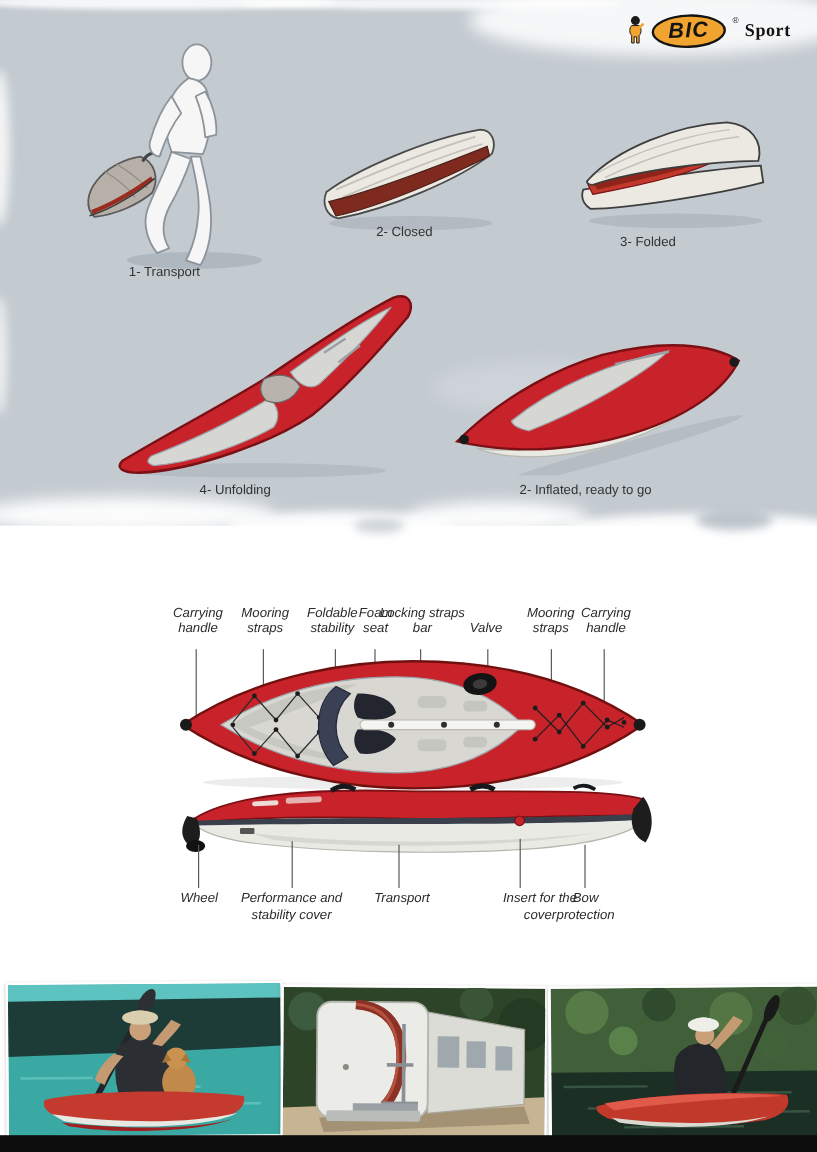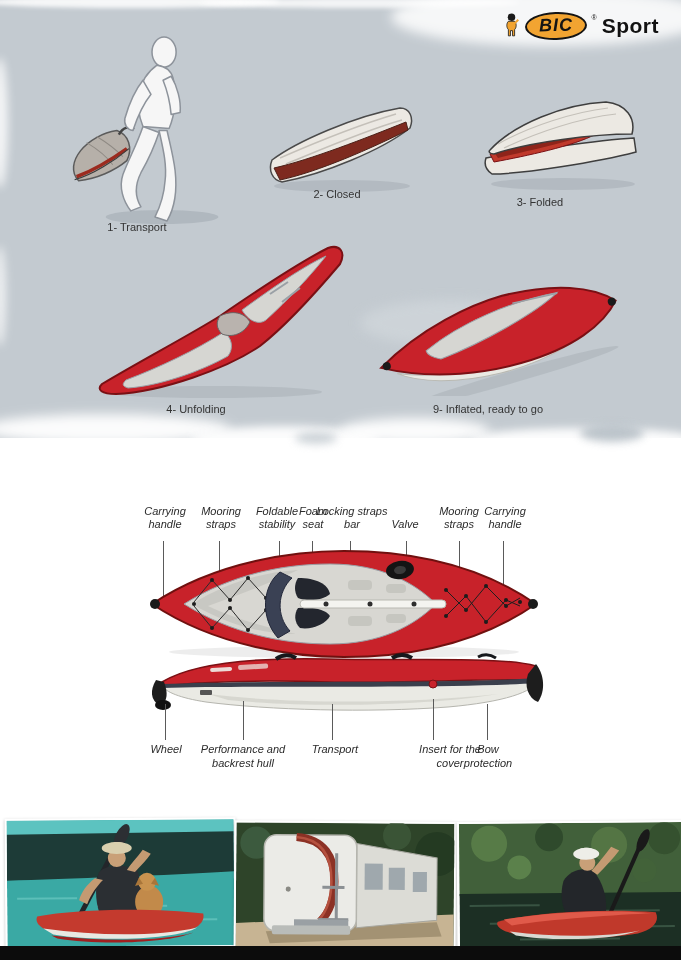--- a/index.html
+++ b/index.html
@@ -23,21 +23,21 @@
   .blur2{filter:blur(2px);} .blur4{filter:blur(4px);} .blur6{filter:blur(6px);}
   .spot{position:absolute;border-radius:50%;}
   
   .logo{position:absolute;top:12px;right:22px;display:flex;align-items:center;gap:5px;}
   .logo-oval{
     background:var(--logo-orange);border:2px solid #141414;border-radius:50%;
     padding:1px 12px 2px 12px;transform:rotate(-2deg);
     font-style:italic;font-weight:bold;font-size:18px;letter-spacing:1px;color:#141414;
   }
   .logo-reg{font-size:7px;position:relative;top:-9px;color:#141414;}
-  .logo-sport{font-size:21px;font-weight:bold;color:#121212;letter-spacing:0.5px;}
+  .logo-sport{font-size:15px;font-weight:bold;color:#121212;letter-spacing:0.5px;font-family:Liberation Serif, serif;}
   
   .fig{position:absolute;}
   .step-label{position:absolute;font-size:11px;color:#333;text-align:center;}
   
   .dlabel{
     position:absolute;font-size:11px;font-style:italic;color:var(--label-ink);
     text-align:center;line-height:1.25;
   }
   .dlabel.top{height:32px;display:flex;flex-direction:column;justify-content:flex-end;}
   .lead{position:absolute;width:1px;background:#5a5a5a;}
@@ -131,21 +131,21 @@
         <path d="M150 30 L196 33" stroke="#9aa0a6" stroke-width="1.5"></path>
         <circle cx="12" cy="56" r="4" fill="#1a1a1a"></circle>
         <circle cx="246" cy="56" r="4" fill="#1a1a1a"></circle>
       </g>
     </svg>
 
     <span class="step-label" style="left:77px;top:221px;width:120px">1- Transport</span>
     <span class="step-label" style="left:277px;top:188px;width:120px">2- Closed</span>
     <span class="step-label" style="left:480px;top:196px;width:120px">3- Folded</span>
     <span class="step-label" style="left:136px;top:403px;width:120px">4- Unfolding</span>
-    <span class="step-label" style="left:408px;top:403px;width:160px">9- Inflated, ready to go</span>
+    <span class="step-label" style="left:408px;top:403px;width:160px">2- Inflated, ready to go</span>
   </div>
 
   <div>
 
     <span class="dlabel top" style="left:135px;top:500px;width:60px">Carrying handle</span>
     <span class="dlabel top" style="left:191px;top:500px;width:60px">Mooring straps</span>
     <span class="dlabel top" style="left:242px;top:500px;width:70px">Foldable stability</span>
     <span class="dlabel top" style="left:291px;top:500px;width:44px">Foam seat</span>
     <span class="dlabel top" style="left:315px;top:500px;width:74px">Locking straps bar</span>
     <span class="dlabel top" style="left:380px;top:500px;width:50px">Valve</span>
@@ -234,21 +234,21 @@
       <rect x="52" y="40" width="12" height="5" rx="1" fill="#555"></rect>
     </svg>
 
     <div class="lead" style="left:165px;top:704px;height:36px"></div>
     <div class="lead" style="left:243px;top:701px;height:39px"></div>
     <div class="lead" style="left:332px;top:704px;height:36px"></div>
     <div class="lead" style="left:433px;top:699px;height:41px"></div>
     <div class="lead" style="left:487px;top:704px;height:36px"></div>
 
     <span class="dlabel" style="left:141px;top:743px;width:50px">Wheel</span>
-    <span class="dlabel" style="left:188px;top:743px;width:110px">Performance and backrest hull</span>
+    <span class="dlabel" style="left:188px;top:743px;width:110px">Performance and stability cover</span>
     <span class="dlabel" style="left:305px;top:743px;width:60px">Transport</span>
     <span class="dlabel" style="left:410px;top:743px;width:80px">Insert for the cover</span>
     <span class="dlabel" style="left:453px;top:743px;width:70px">Bow protection</span>
   </div>
 
   <div class="photo" style="left:5px;top:818px;transform:rotate(-0.4deg)">
     <svg width="227" height="126" viewBox="0 0 227 126">
       <rect width="227" height="126" fill="#3aa9a4"></rect>
       <rect width="227" height="16" fill="#5cc3c0"></rect>
       <path d="M0 14 L227 12 L227 52 C160 56 60 58 0 60 Z" fill="#1d3b37"></path>

